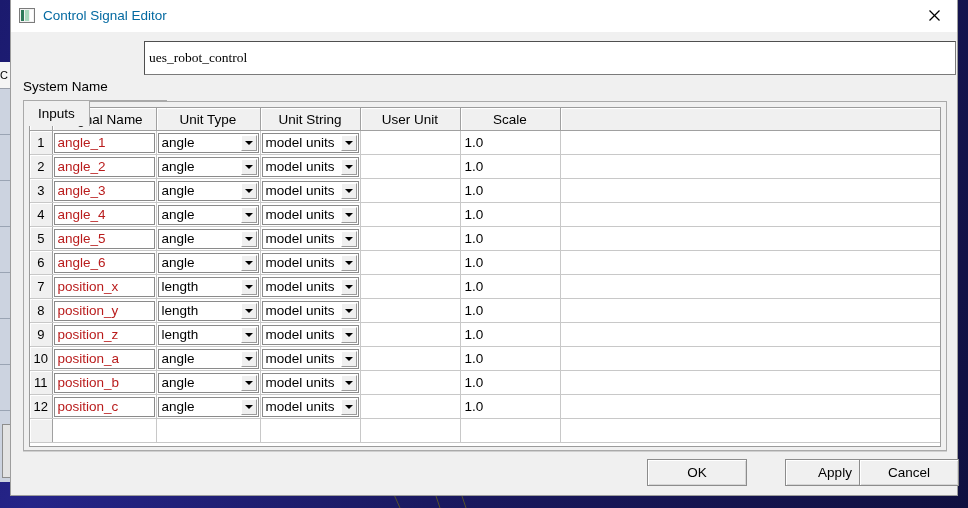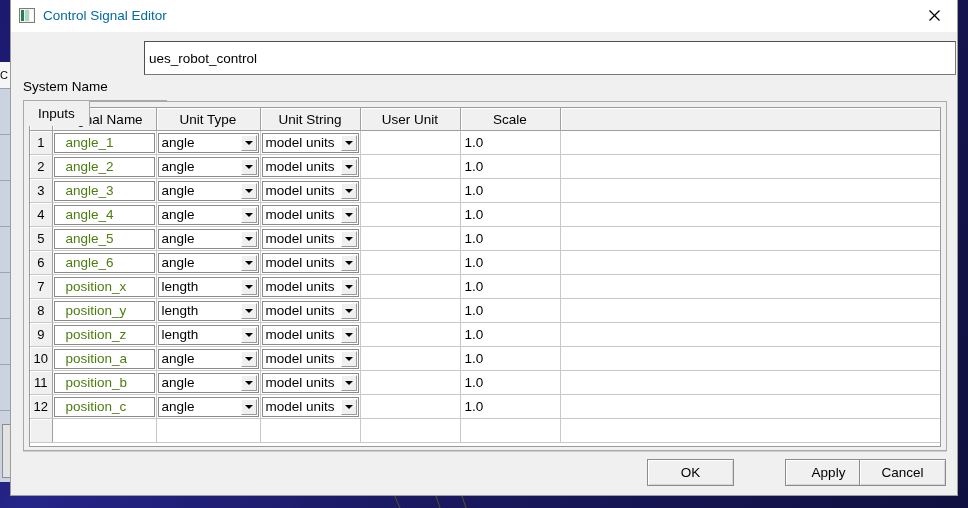--- a/index.html
+++ b/index.html
@@ -138,21 +138,21 @@
   }
   #sysname-input {
     position: absolute;
     left: 133px; top: 10px;
     width: 812px; height: 22px;
     background: #ffffff;
     border: 1px solid #7a7a7a;
     border-top-color: #4f4f4f;
     border-left-color: #4f4f4f;
     box-sizing: border-box;
-    font-family: Liberation Sans, sans-serif;
+    font-family: Liberation Serif, serif;
     font-size: 13.5px;
     color: #000;
     padding: 16px 4px;
     line-height: 20px;
     outline: none;
   }
 
   
   #tabstrip {
     position: absolute;
@@ -254,23 +254,23 @@
 
   
   .cell-text {
     margin: 1px 1px 1px 1px;
     height: 20px;
     background: #ffffff;
     border: 1px solid #8a8a8a;
     box-sizing: border-box;
     display: flex;
     align-items: center;
-    padding-left: 11px;
-    font-size: 13.5px;
-    color: #4d7c0f;
+    padding-left: 3px;
+    font-size: 13.5px;
+    color: #b91c1c;
     overflow: hidden;
     white-space: nowrap;
   }
   .cell-combo {
     margin: 1px;
     height: 20px;
     background: #ffffff;
     border: 1px solid #8a8a8a;
     box-sizing: border-box;
     display: flex;
@@ -317,21 +317,21 @@
   }
   #buttonbar .sep {
     position: absolute;
     left: 12px; top: 0;
     width: 924px; height: 1px;
     background: #cfcfcf;
   }
   .dlg-button {
     position: absolute;
     top: 8px;
-    width: 87px; height: 27px;
+    width: 100px; height: 27px;
     background: #f0f0f0;
     border: 1px solid #8c8c8c;
     box-shadow: inset 1px 1px 0 #ffffff, inset -1px -1px 0 #d6d6d6;
     box-sizing: border-box;
     font-family: "Liberation Sans", sans-serif;
     font-size: 13.5px;
     color: #000;
     display: flex;
     align-items: center;
     justify-content: center;

